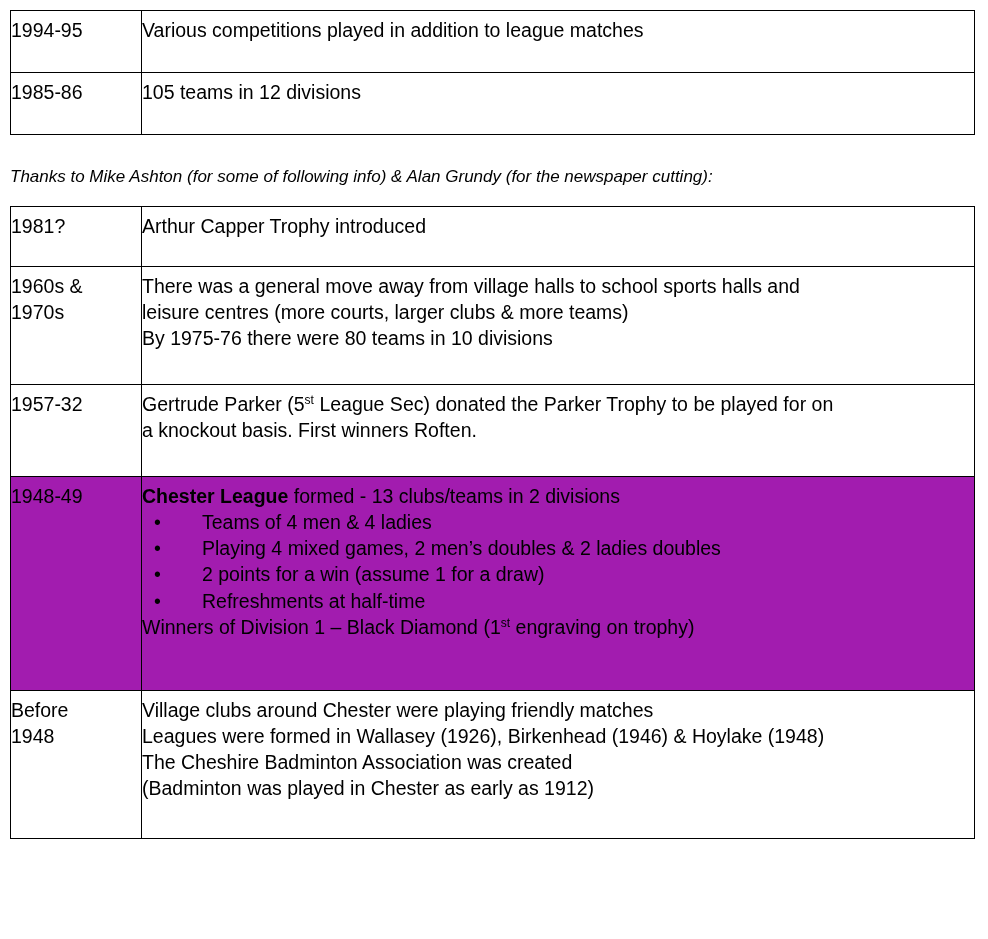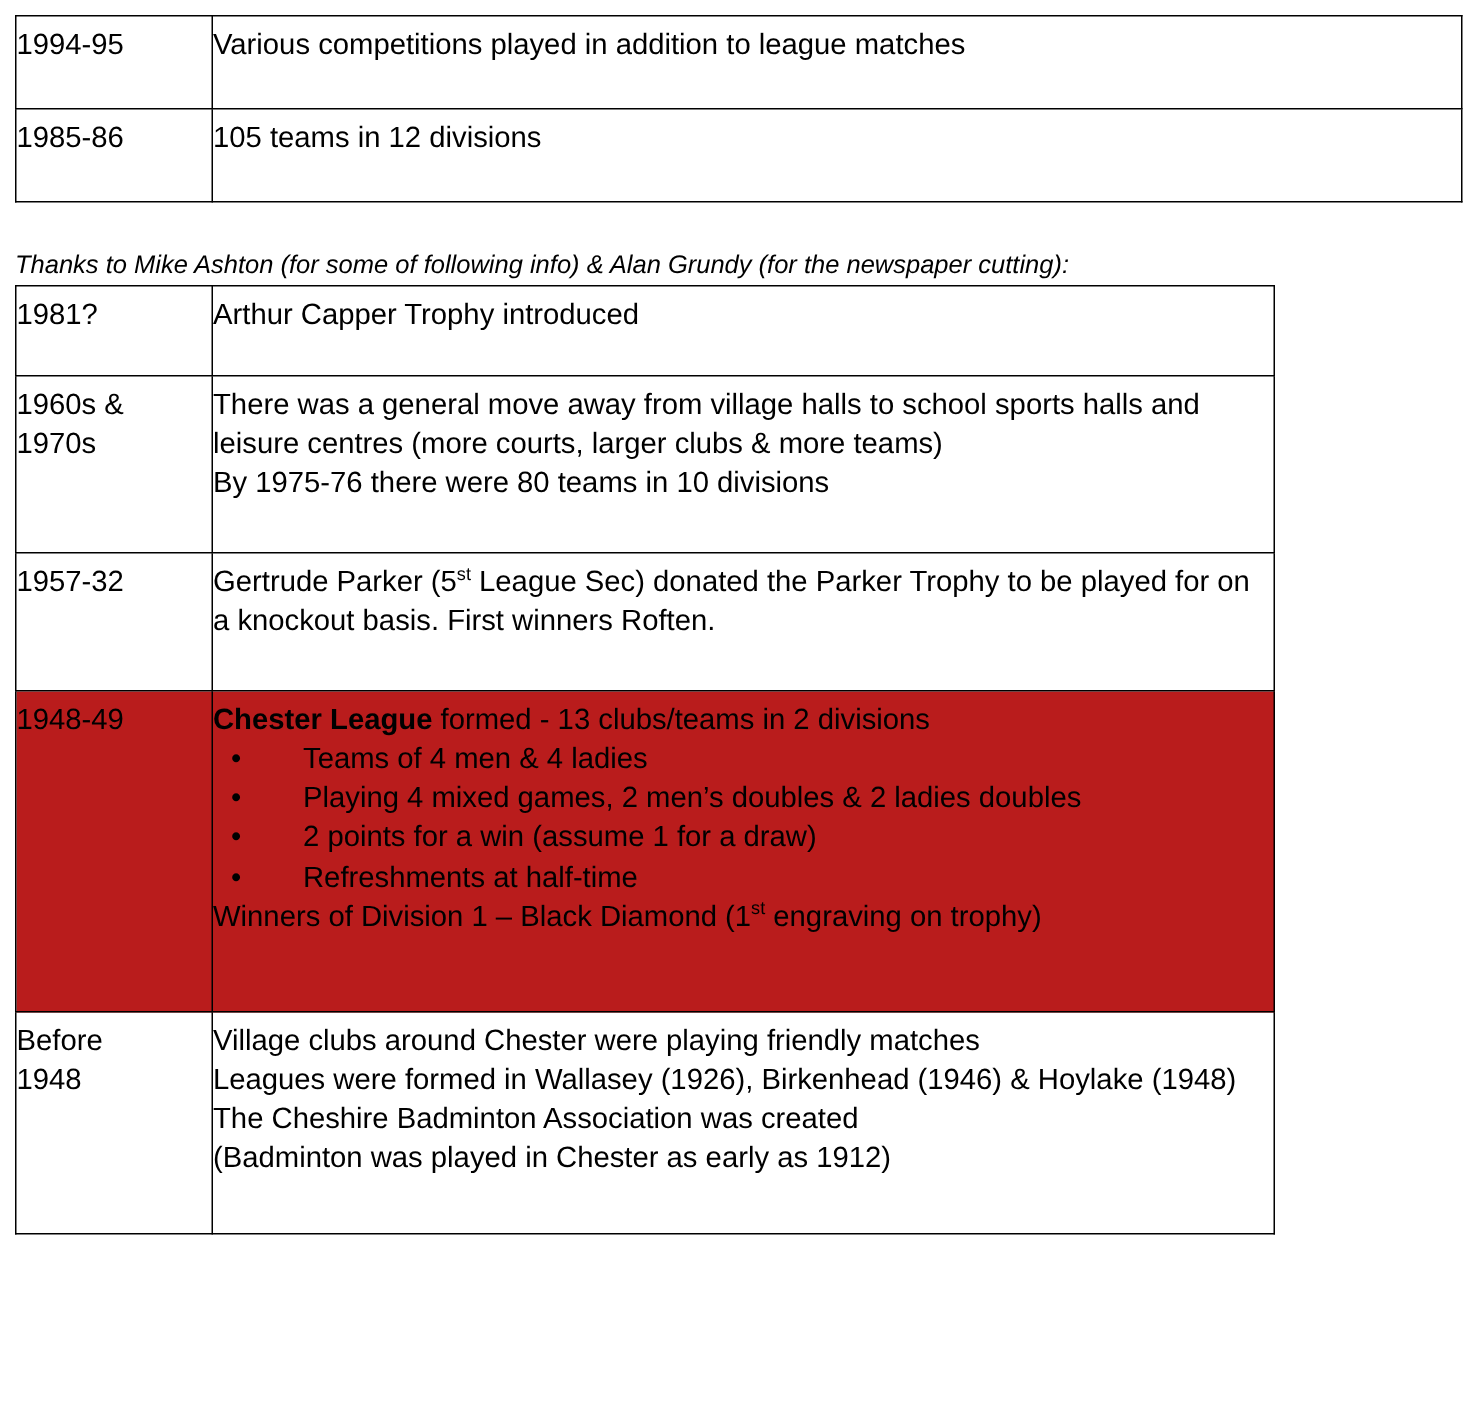--- a/index.html
+++ b/index.html
@@ -67,26 +67,26 @@
     font-size: 17px;
     line-height: 1.3;
     white-space: nowrap;
     margin-top: 16px;
   }
 
   
   .table-main {
     position: absolute;
     left: 10px;
-    top: 190px;
-    width: 840px;
+    top: 206px;
+    width: 965px;
   }
 
   .row-green td {
-    background: #b91c1c;
+    background: #a21caf;
   }
 
   .line { display: block; }
   .bold { font-weight: 700; text-align: center; }
   sup {
     font-size: 0.62em;
     vertical-align: super;
     line-height: 0;
   }
 

